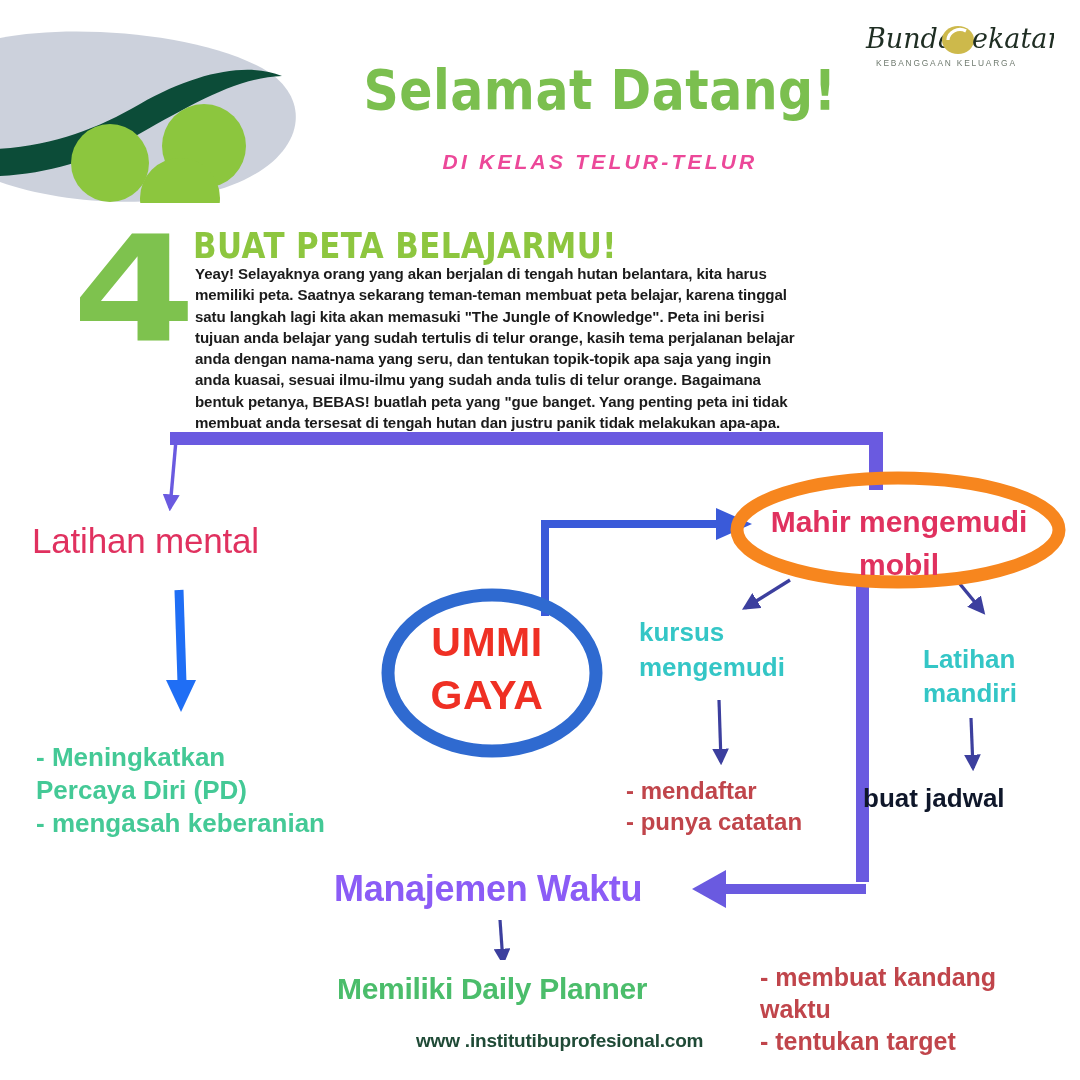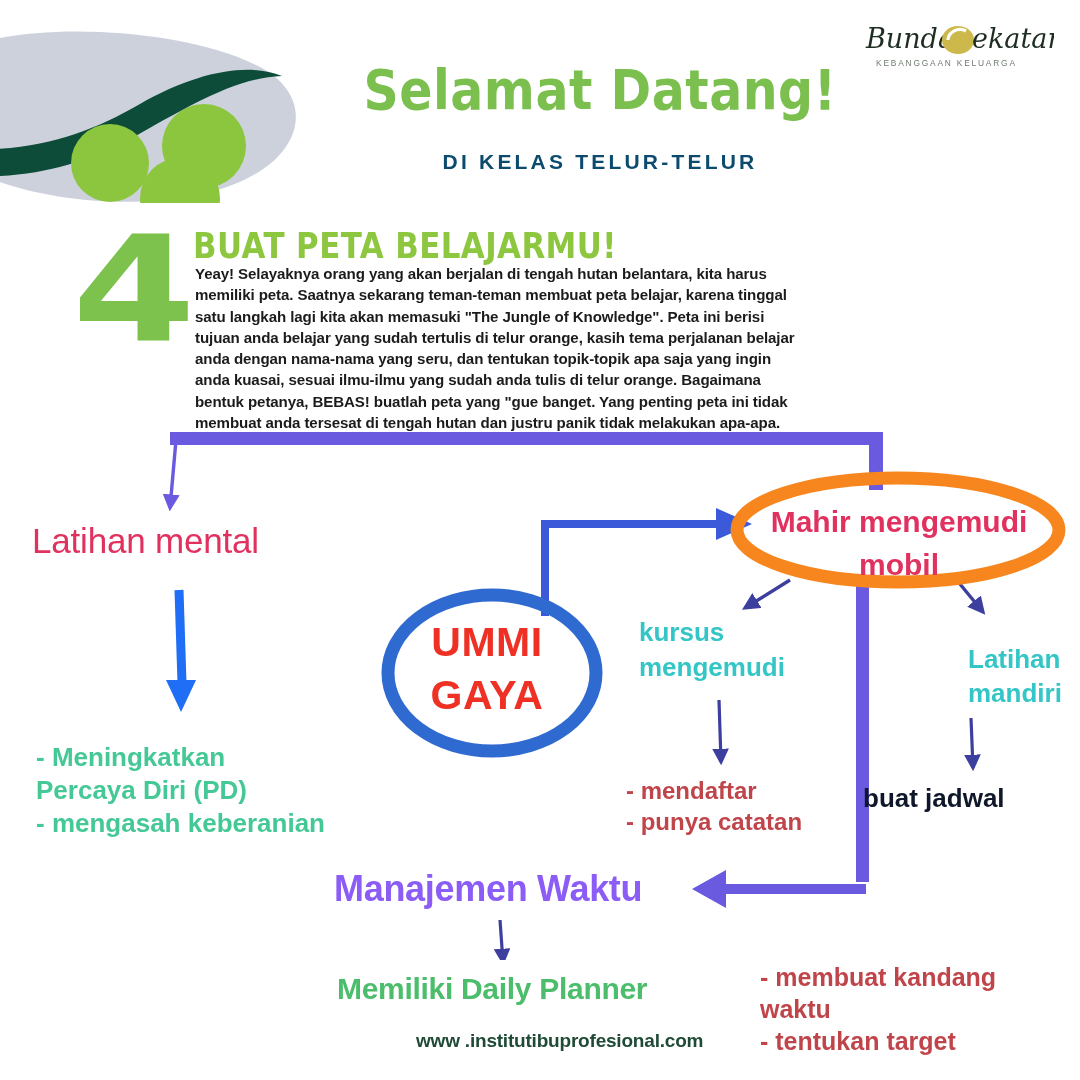--- a/index.html
+++ b/index.html
@@ -26,21 +26,22 @@
     color: #7bbf4f;
     transform: scaleY(1.14);
   }
   #welcome-sub {
     position: absolute; left: 200px; top: 150px; width: 800px;
     text-align: center;
     font-family: "Liberation Sans", sans-serif;
     font-weight: bold;
     font-size: 21px;
     letter-spacing: 3.2px;
-    color: #0c4a6e;
+    color: #ec4899;
+    font-style: italic;
   }
 
   
   #step-number {
     position: absolute; left: 72px; top: 216px;
     font-family: "DejaVu Sans", sans-serif;
     font-weight: bold;
     font-size: 146px;
     line-height: 146px;
     color: #7ec24e;
@@ -102,21 +103,20 @@
   }
   #node-kursus-subs {
     left: 626px; top: 775px;
     font-size: 24px; font-weight: bold; color: #c0454b;
     line-height: 31px;
   }
   #node-latihan-mandiri {
     left: 923px; top: 642px;
     font-size: 26px; font-weight: bold; color: #34c6c6;
     line-height: 34px;
-    margin-left: 45px;
   }
   #node-buat-jadwal {
     left: 863px; top: 783px;
     font-size: 26px; font-weight: bold; color: #0f172a;
   }
   #node-manajemen {
     left: 334px; top: 868px;
     font-size: 36px; font-weight: bold; color: #8b5cf6;
     letter-spacing: -0.3px;
   }

